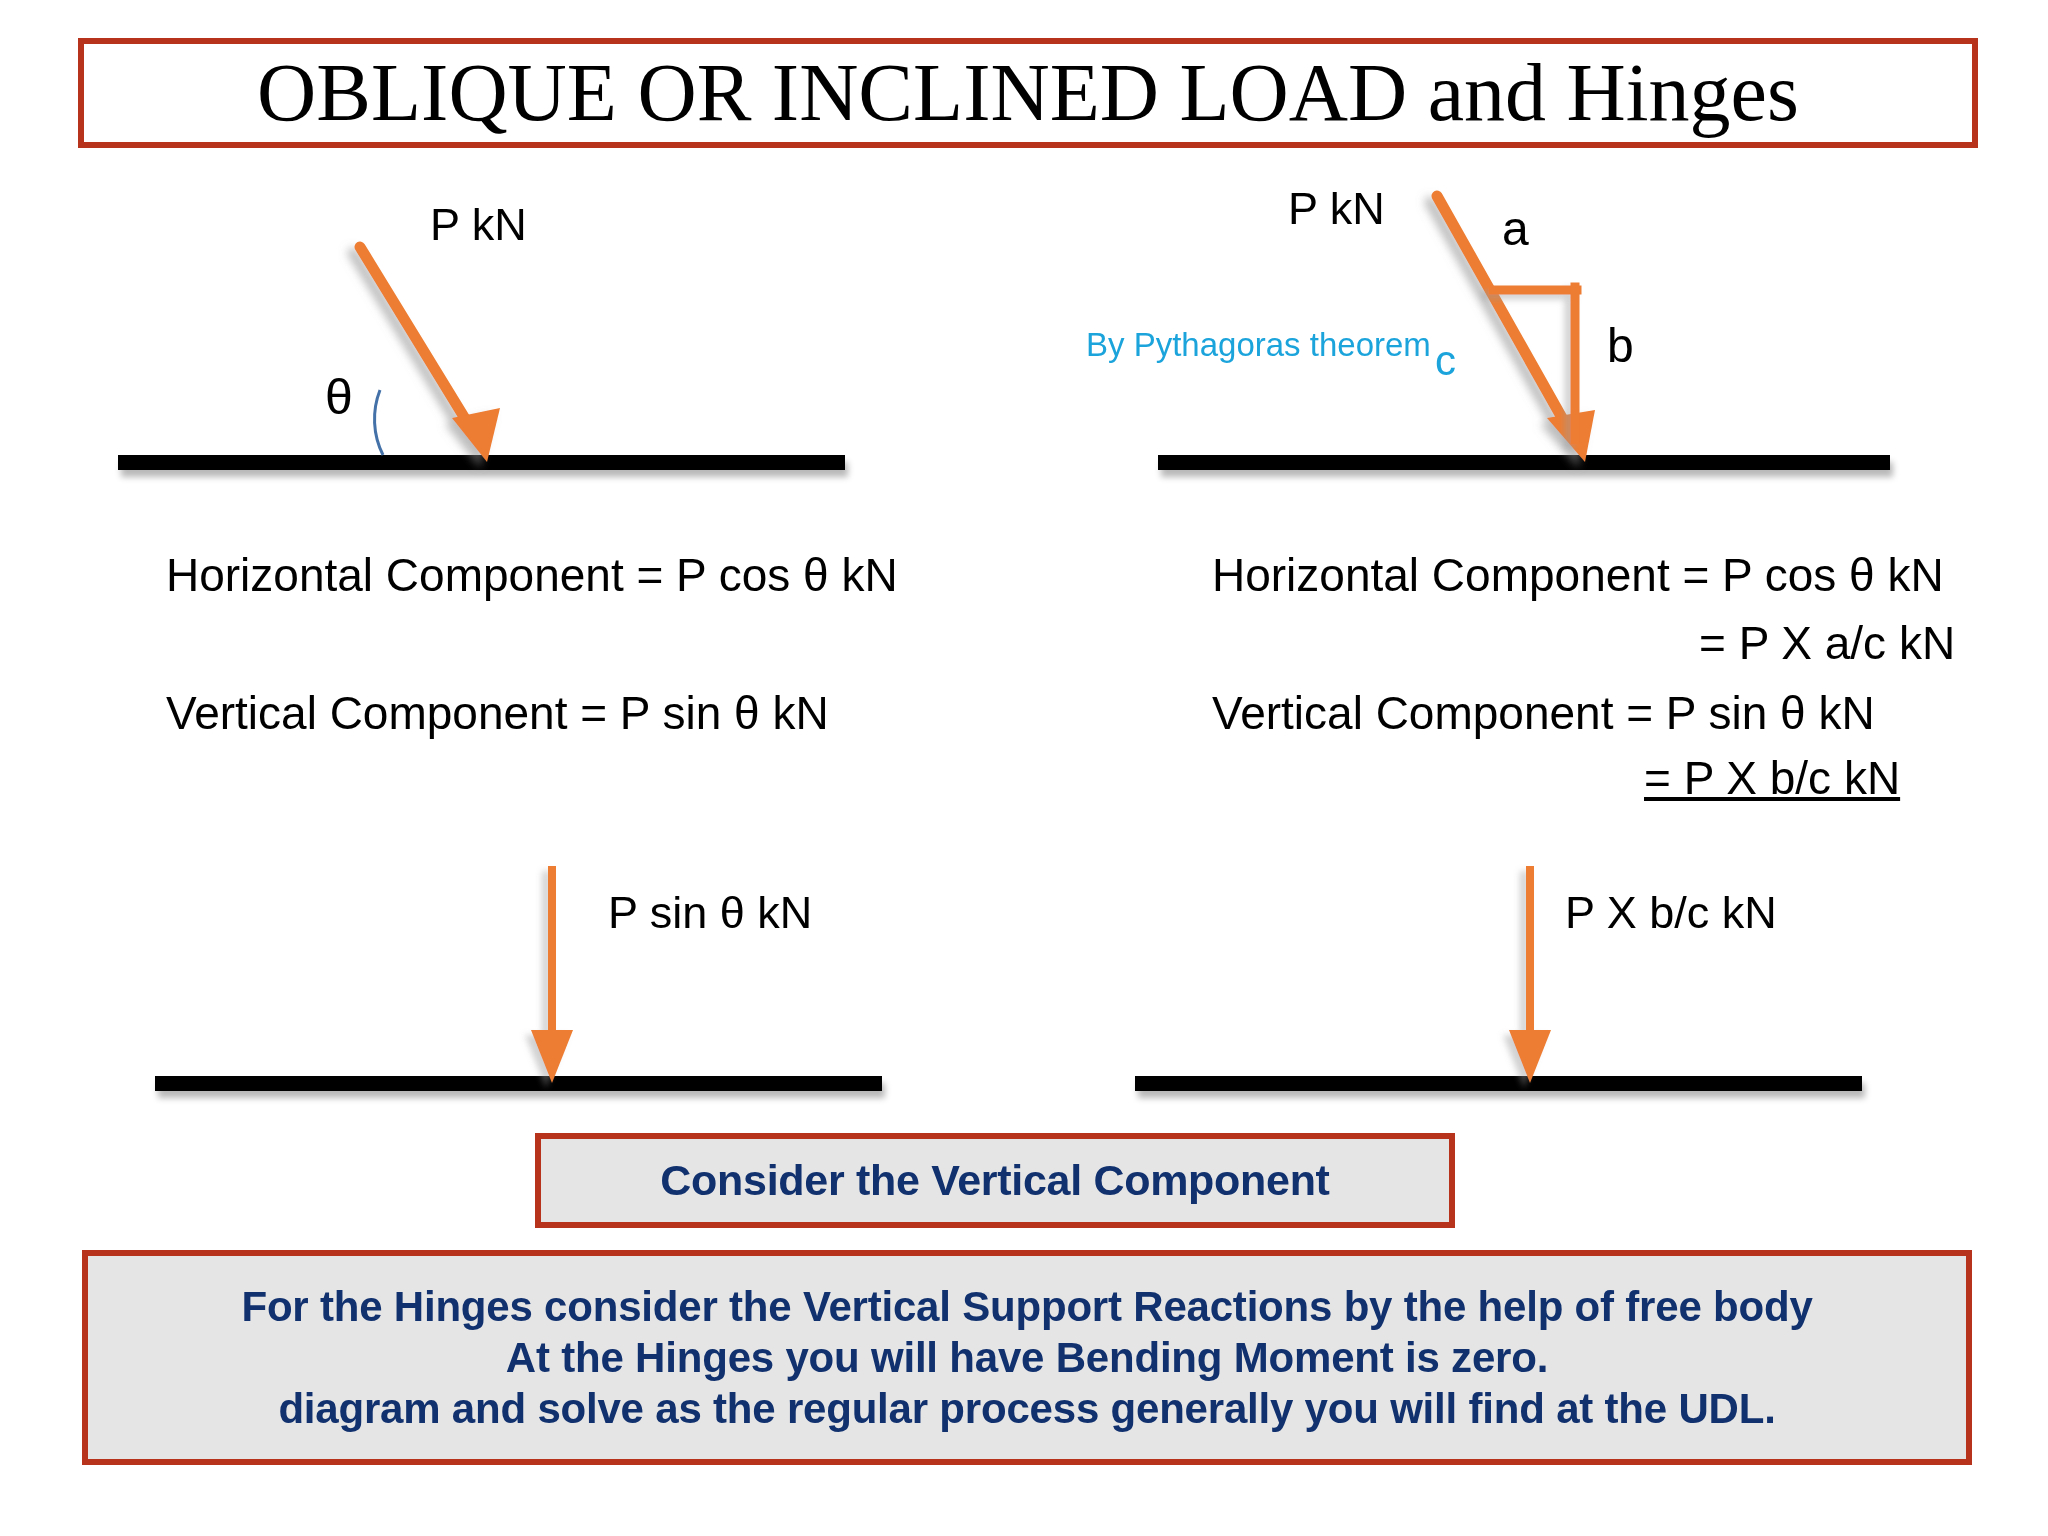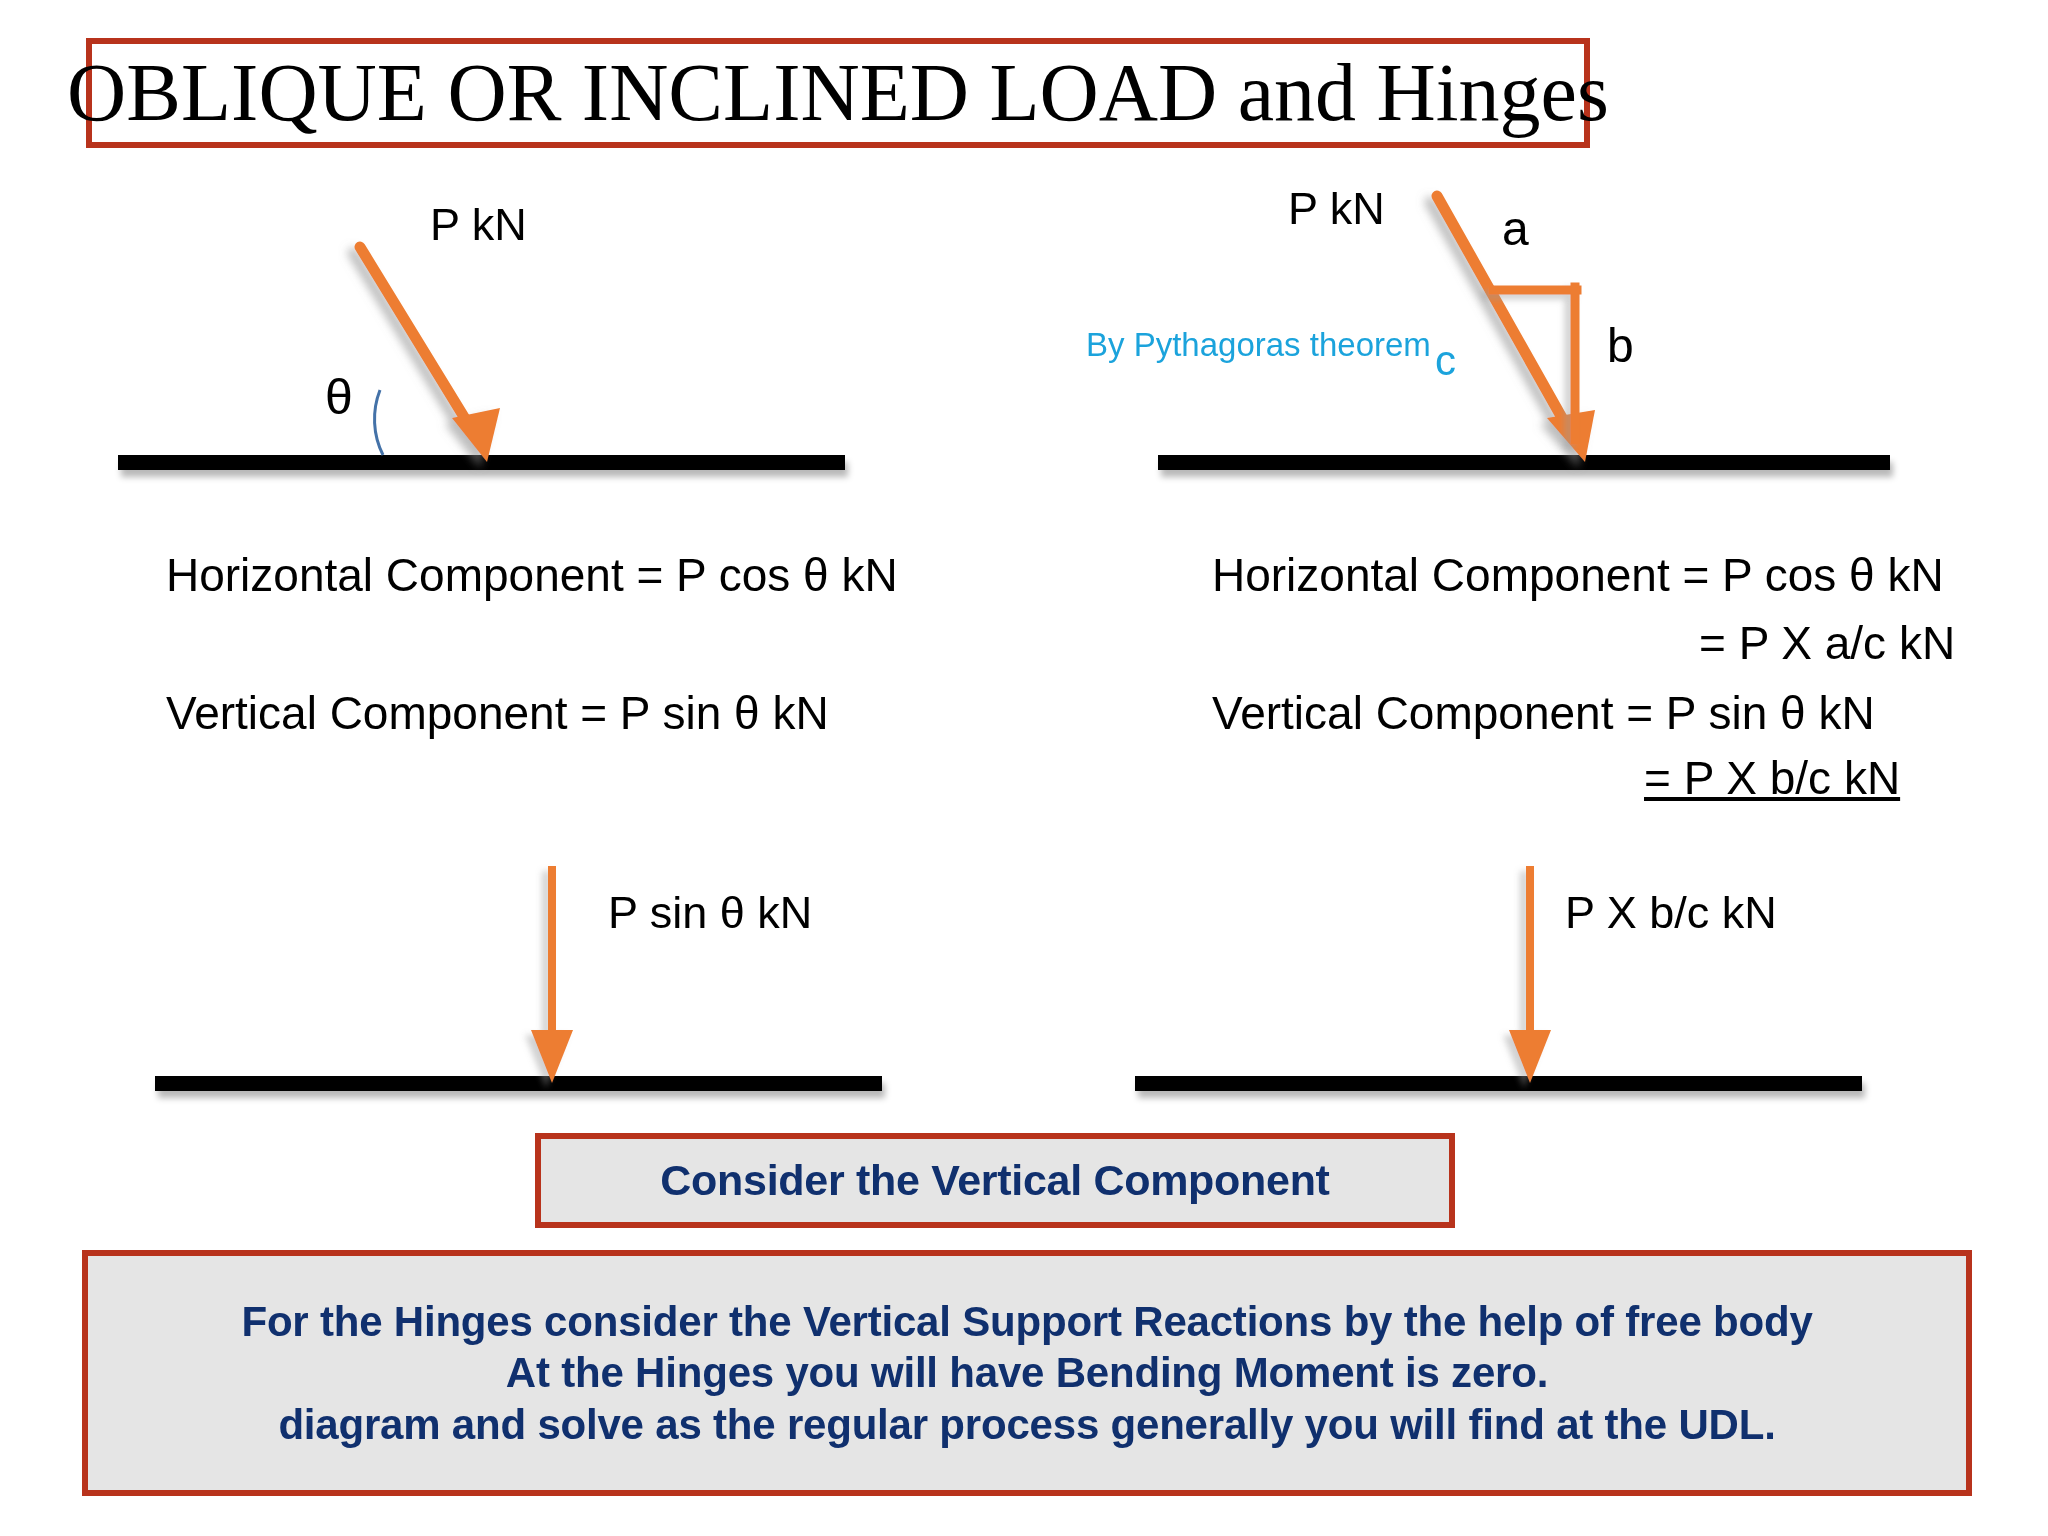--- a/index.html
+++ b/index.html
@@ -14,29 +14,28 @@
     background: #ffffff;
     overflow: hidden;
     font-family: "Liberation Sans", sans-serif;
   }
 
   
   #title-box {
     position: absolute;
     left: 78px;
     top: 38px;
-    width: 1504px;
+    width: 1900px;
     height: 110px;
     border: 6px solid #b8331c;
     background: #ffffff;
     box-sizing: border-box;
     display: flex;
     align-items: center;
     justify-content: center;
-    margin-left: 8px;
   }
   #title-text {
     font-family: "Liberation Serif", serif;
     font-size: 82px;
     line-height: 1;
     color: #000000;
     white-space: nowrap;
     letter-spacing: 0px;
   }
 
@@ -93,21 +92,21 @@
     font-size: 43px;
     font-weight: bold;
     color: #10306e;
     white-space: nowrap;
     letter-spacing: -0.3px;
   }
   #hinge-box {
     left: 82px;
     top: 1250px;
     width: 1890px;
-    height: 246px;
+    height: 215px;
     padding: 8px 40px;
   }
   .hinge-line {
     font-size: 42px;
     font-weight: bold;
     color: #10306e;
     text-align: center;
     white-space: nowrap;
     line-height: 1.22;
     letter-spacing: -0.2px;

